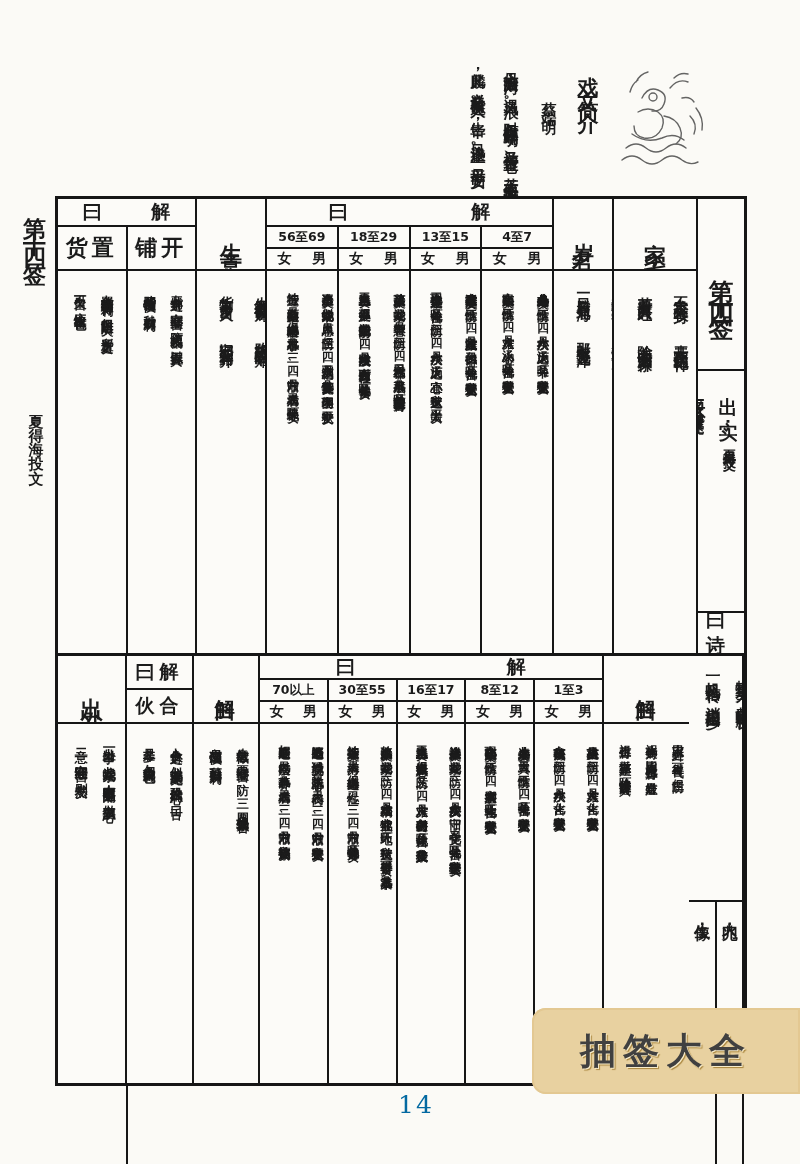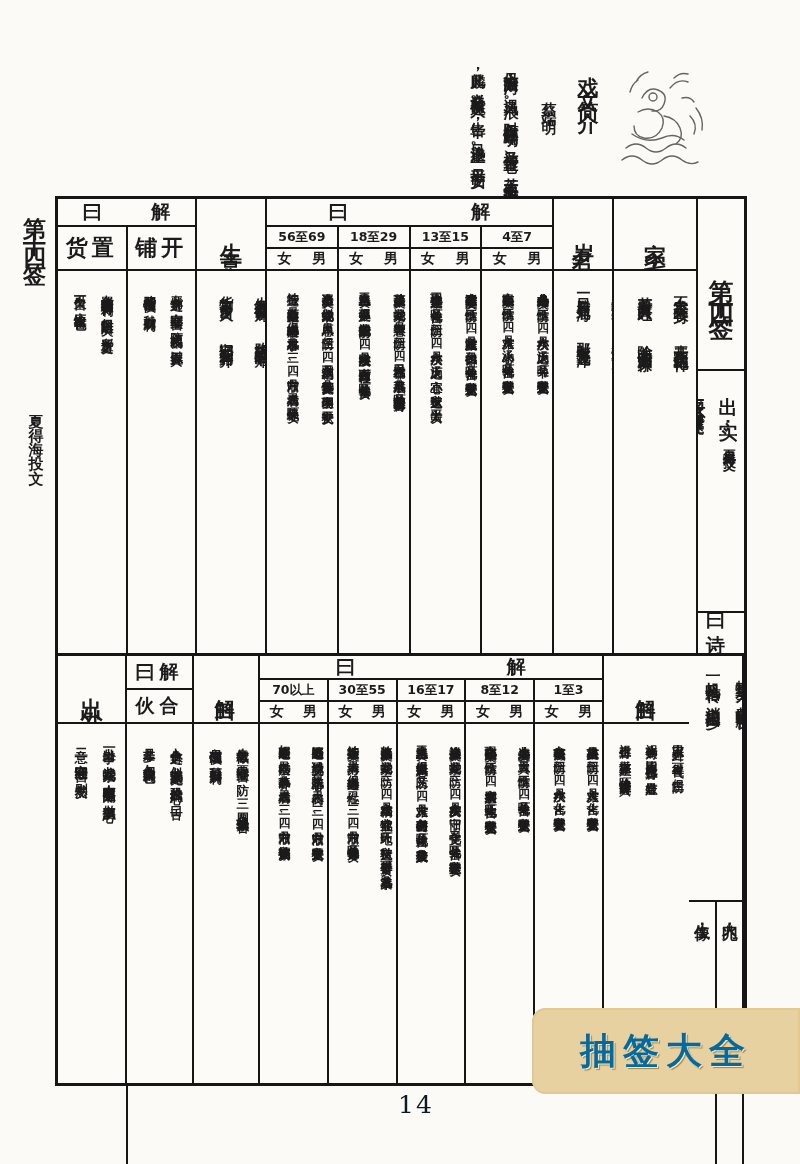--- a/index.html
+++ b/index.html
@@ -99,24 +99,24 @@
   .nzcol:not(:first-child){ border-right:2px solid #161616; }
   .nzcol .vt{ font-size:16px; font-weight:700; letter-spacing:2px; }
   .jr-col{ flex:1; display:flex; flex-direction:column; }
   .jr-col .hdr{ height:68px; }
 
   
   .wm{ position:absolute; left:532px; top:1008px; width:268px; height:86px;
        background:#e8d1a0; border-radius:14px 0 0 14px; z-index:6;
        display:flex; align-items:center; justify-content:center;
        box-shadow:inset 0 0 0 2px #e3c892; }
-  .wm span{ font-size:36px; font-weight:700; letter-spacing:7px; color:#0369a1;
+  .wm span{ font-size:36px; font-weight:700; letter-spacing:7px; color:#404040;
             text-shadow:1px 1px 0 #f8ecca, 2px 2px 1px #a9853c; }
   .pagenum{ position:absolute; left:398px; top:1090px; font-size:25px; letter-spacing:2px;
-            color:#0f172a; font-family:"DejaVu Serif","Liberation Serif",serif; }
+            color:#0369a1; font-family:"DejaVu Serif","Liberation Serif",serif; }
 </style>
 </head>
 <body>
 
 <div class="page">
 
   <div class="intro">
     <div class="intro-title vt">戏文简介</div>
     <div class="intro-author vt">蔡端明</div>
     <div class="intro-body vt">母渡洛阳河，遇风浪。时母腹怀端明，乃祷告上苍、若天使平安渡河，得产麟儿，必造桥以通人。告毕，风浪遂止。母平安归</div>

